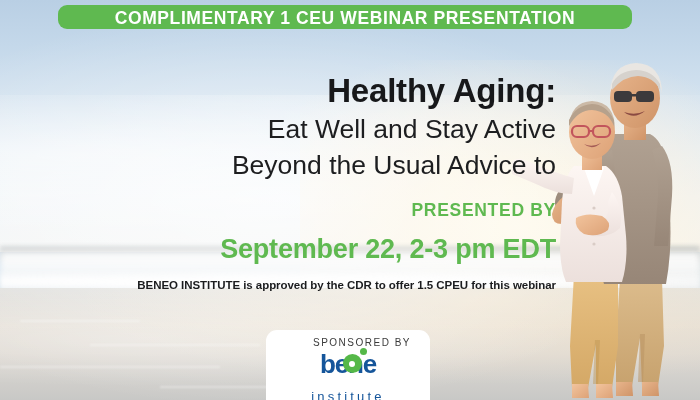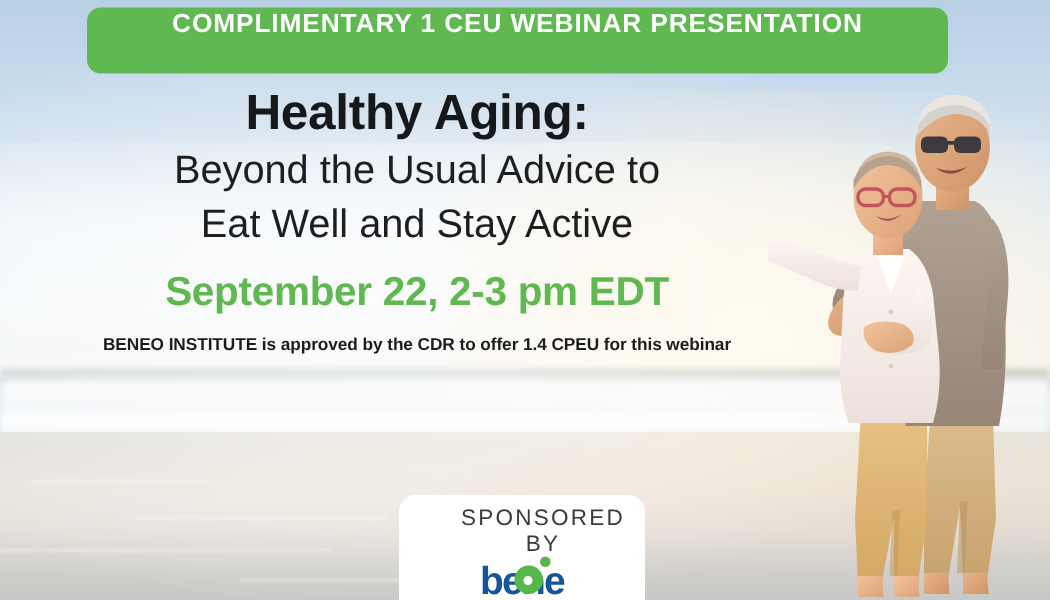--- a/index.html
+++ b/index.html
@@ -120,41 +120,41 @@
     position: absolute;
     left: 512px; top: 46px;
     width: 188px; height: 354px;
   }
   .couple svg { display: block; }
 
   
   .badge {
     position: absolute;
     left: 58px; top: 5px;
-    width: 574px; height: 44px;
+    width: 574px; height: 24px;
     background: #5fb950;
     border-radius: 9px;
     display: flex;
-    align-items: flex-start;
+    align-items: flex-end;
     justify-content: center;
   }
   .badge-text {
     color: #ffffff;
     font-size: 17.5px;
     font-weight: bold;
     letter-spacing: 0.6px;
     white-space: nowrap;
   }
 
   
   .content {
     position: absolute;
-    left: 0; top: 52px;
+    left: 0; top: 68px;
     width: 556px;
-    text-align: center;
+    text-align: right;
   }
   .title-main {
     font-size: 33px;
     font-weight: bold;
     color: #17181a;
     line-height: 1.06;
     letter-spacing: -0.2px;
     margin-top: 6px;
   }
   .title-sub {
@@ -197,21 +197,21 @@
   .sponsor-card {
     position: absolute;
     left: 266px; top: 330px;
     width: 164px; height: 70px;
     background: #ffffff;
     border-radius: 11px 11px 0 0;
     text-align: center;
     overflow: hidden;
   }
   .sponsored-by {
-    font-size: 15px;
+    font-size: 10px;
     color: #3a3a3a;
     letter-spacing: 1.5px;
     margin-top: 7px;
     margin-left: 28px;
   }
   .logo-wrap {
     position: relative;
     width: 164px;
     height: 48px;
   }
@@ -361,27 +361,28 @@
       <path d="M72 98 Q80 105 89 97 Q80 102 72 98 Z" fill="#a45c56"></path>
     </svg>
   </div>
 
   <div class="badge">
     <span class="badge-text">COMPLIMENTARY 1 CEU WEBINAR PRESENTATION</span>
   </div>
 
   <div class="content">
     <div class="title-main">Healthy Aging:</div>
+    <div class="title-sub">Eat Well and Stay Active</div>
     <div class="title-sub">Beyond the Usual Advice to</div>
-    <div class="title-sub">Eat Well and Stay Active</div>
-
+
+    <div class="presented-by">PRESENTED BY</div>
 
     <div class="date-line">September 22, 2-3 pm EDT</div>
 
-    <div class="disclaimer">BENEO INSTITUTE is approved by the CDR to offer 1.4 CPEU for this webinar</div>
+    <div class="disclaimer">BENEO INSTITUTE is approved by the CDR to offer 1.5 CPEU for this webinar</div>
   </div>
 
   <div class="sponsor-card">
     <div class="sponsored-by">SPONSORED BY</div>
     <div class="logo-wrap">
       <div class="beneo-word">bene</div>
       <div class="beneo-o"></div>
       <div class="beneo-o-inner"></div>
       <div class="beneo-dot"></div>
       <div class="beneo-institute">institute</div>

